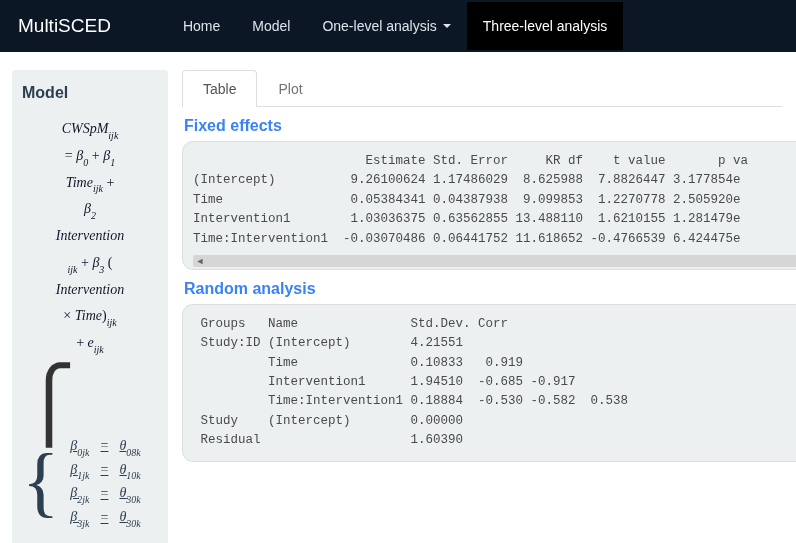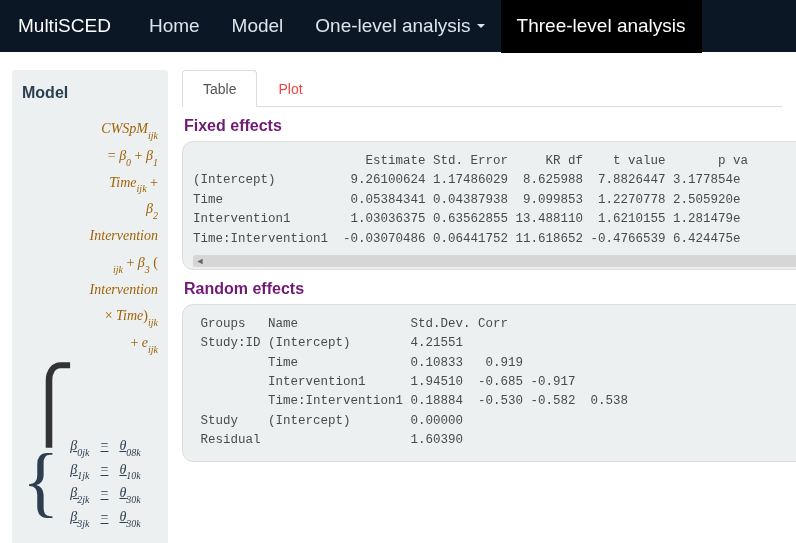--- a/index.html
+++ b/index.html
@@ -1,41 +1,41 @@
 <!DOCTYPE html>
 <html><head>
 <meta charset="utf-8">
 <style>
   * { box-sizing: border-box; margin: 0; padding: 0; }
   html, body { width: 796px; height: 543px; overflow: hidden; font-family: "Segoe UI", "Helvetica Neue", Arial, sans-serif; background: #fff; color: #333; }
-  .navbar { height: 52px; background: #0b1724; display: flex; align-items: center; padding: 0 18px; }
+  .navbar { height: 52px; background: #0b1724; display: flex; align-items: center; padding: 0 18px; gap: 34px; }
   .brand { color: #fff; font-size: 19px; font-weight: 500; margin-right: 22px; white-space: nowrap; }
   .nav { display: flex; list-style: none; }
-  .nav li { padding: 16px 16px; color: #dce4ec; font-size: 19px; cursor: pointer; display: flex; align-items: center; white-space: nowrap; }
+  .nav li { padding: 16px 16px; color: #dce4ec; font-size: 14px; cursor: pointer; display: flex; align-items: center; white-space: nowrap; }
   .nav li.active { background: #000; color: #fff; }
   .caret { display: inline-block; margin-left: 6px; width: 0; height: 0; border-left: 4px solid transparent; border-right: 4px solid transparent; border-top: 4px solid #dce4ec; }
   .content { display: flex; padding: 18px 0 18px 12px; gap: 14px; }
   .sidebar { background: #ecf0f1; border-radius: 3px; width: 156px; padding: 14px 10px 14px 10px; font-size: 13px; color: #2c3e50; }
   .sidebar h4 { font-size: 16px; font-weight: 600; margin-bottom: 14px; color: #2c3e50; }
-  .math-block { line-height: 1.9; text-align: right; color: #a16207; font-family: 'Times New Roman', serif; font-size: 14px; }
+  .math-block { line-height: 1.9; text-align: center; color: #0f172a; font-family: 'Times New Roman', serif; font-size: 14px; }
   .ital { font-style: italic; }
   .sub { font-size: 10px; font-style: italic; vertical-align: sub; position: relative; top: 2px; }
   .beta-table { margin-top: 12px; display: flex; align-items: center; gap: 4px; font-family: 'Times New Roman', serif; }
   .brace { font-size: 72px; line-height: 72px; font-family: serif; color: #333; }
   .beta-rows { font-size: 14px; }
   .beta-row { display: flex; align-items: center; gap: 8px; line-height: 1.6; text-decoration: underline; }
   .beta-row .l { min-width: 26px; text-align: right; }
   .beta-row .eq { min-width: 14px; text-align: center; }
   .gamma-row { margin-top: 10px; font-family: 'Times New Roman', serif; font-size: 14px; display: flex; align-items: center; gap: 8px; }
   .gamma-row .brace2 { font-size: 22px; }
   .main { width: 600px; }
   .tabs { display: flex; border-bottom: 1px solid #ddd; }
-  .tab { padding: 10px 20px; font-size: 14px; cursor: pointer; color: #ef4444; border: 1px solid transparent; border-bottom: none; margin-bottom: -1px; border-radius: 4px 4px 0 0; }
+  .tab { padding: 10px 20px; font-size: 14px; cursor: pointer; color: #737373; border: 1px solid transparent; border-bottom: none; margin-bottom: -1px; border-radius: 4px 4px 0 0; }
   .tab.active { color: #555; background: #fff; border-color: #ddd; }
-  .section-title { font-size: 16px; font-weight: 600; color: #701a75; margin: 10px 0 6px 2px; }
+  .section-title { font-size: 16px; font-weight: 600; color: #3b82f6; margin: 10px 0 6px 2px; }
   .pre-wrap { background: #ecf0f1; border: 1px solid #ddd; border-radius: 11px; padding: 10px 10px 2px 10px; overflow-x: auto; width: 688px; position: relative; }
   .pre-wrap pre { font-family: Menlo, Consolas, "Courier New", monospace; font-size: 12.5px; line-height: 1.55; color: #4a4a4a; white-space: pre; }
   .hscroll { height: 12px; background: #d6d6d6; border-radius: 2px; margin-top: 6px; position: relative; }
   .hscroll .arrow { position: absolute; top: 0; width: 14px; height: 12px; display: flex; align-items: center; justify-content: center; font-size: 9px; color: #666; cursor: pointer; }
   .hscroll .arrow.left { left: 0; }
   .hscroll .arrow.right { right: 0; }
 </style>
 </head>
 <body>
 
@@ -120,21 +120,21 @@
 (Intercept)          9.26100624 1.17486029  8.625988  7.8826447 3.177854e
 Time                 0.05384341 0.04387938  9.099853  1.2270778 2.505920e
 Intervention1        1.03036375 0.63562855 13.488110  1.6210155 1.281479e
 Time:Intervention1  -0.03070486 0.06441752 11.618652 -0.4766539 6.424475e</pre>
       <div class="hscroll">
         <div class="arrow left">◄</div>
         <div class="arrow right">►</div>
       </div>
     </div>
 
-    <div class="section-title">Random effects</div>
+    <div class="section-title">Random analysis</div>
     <div class="pre-wrap" style="padding-bottom:10px;">
       <pre> Groups   Name               Std.Dev. Corr                
  Study:ID (Intercept)        4.21551                      
           Time               0.10833   0.919              
           Intervention1      1.94510  -0.685 -0.917       
           Time:Intervention1 0.18884  -0.530 -0.582  0.538
  Study    (Intercept)        0.00000                      
  Residual                    1.60390                      </pre>
     </div>
   </div>

